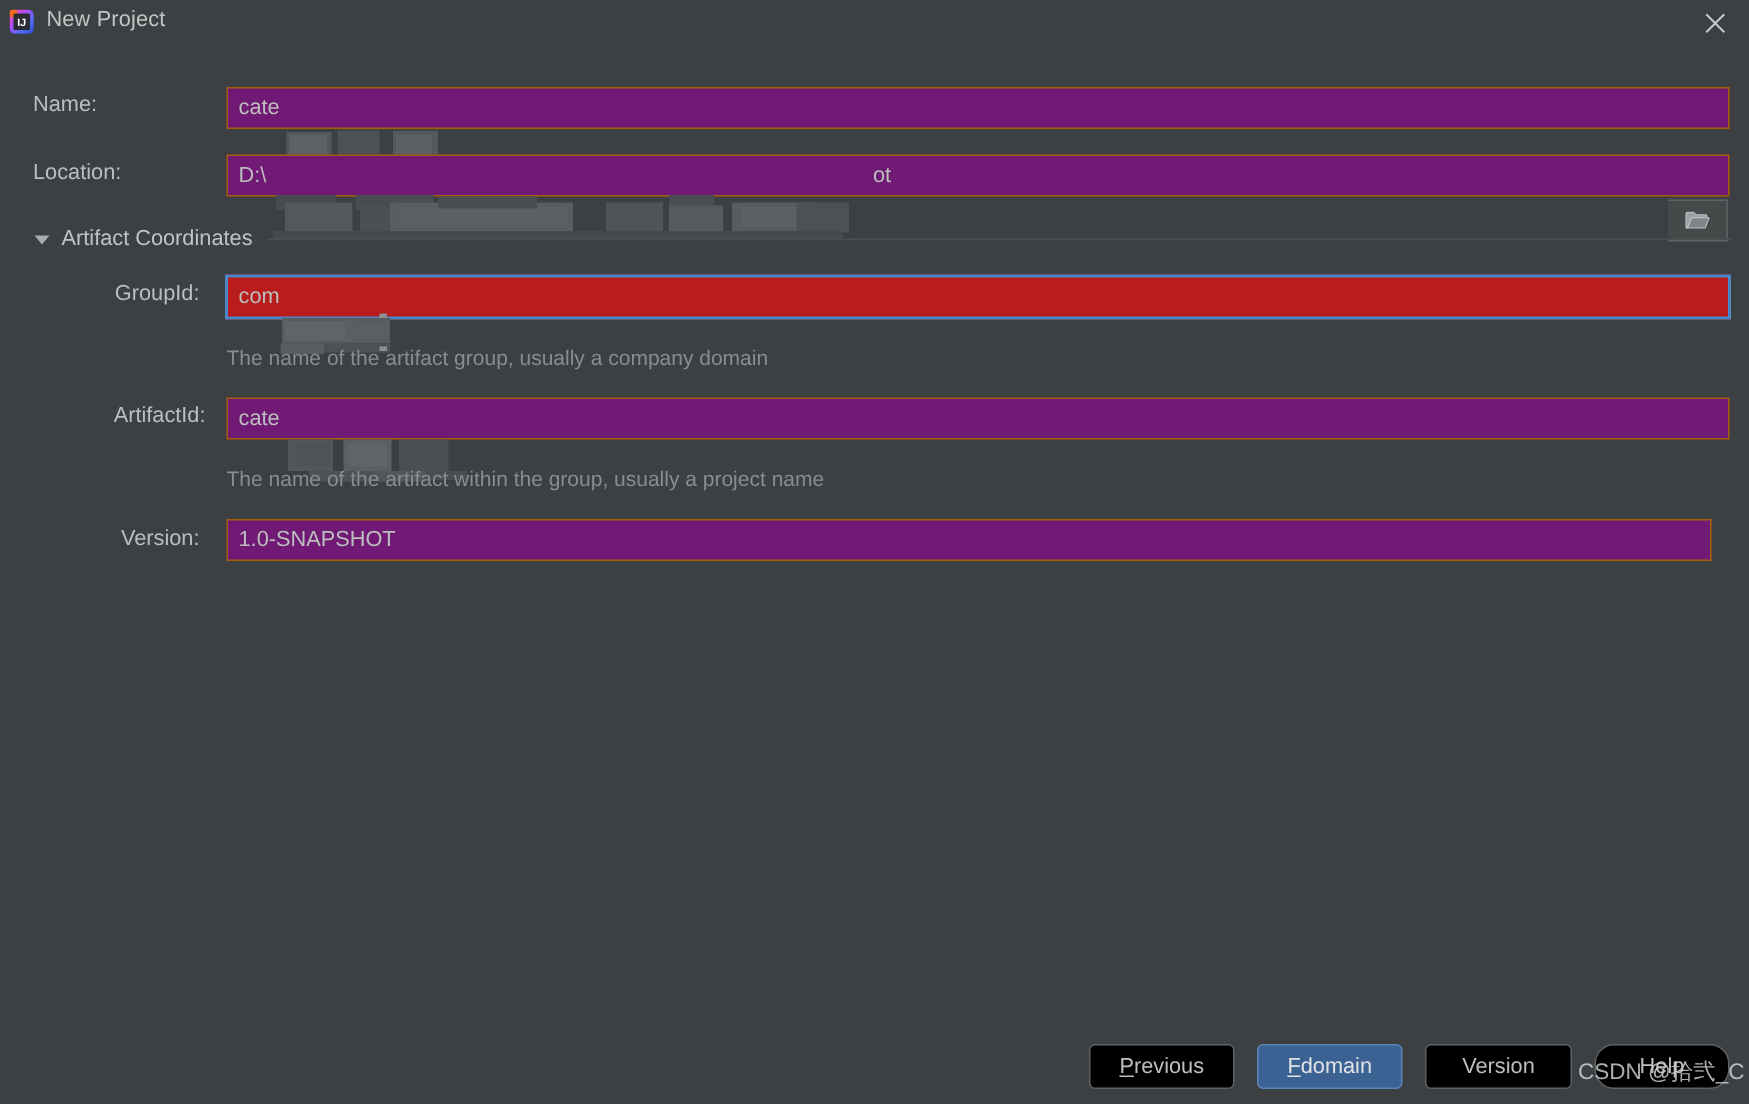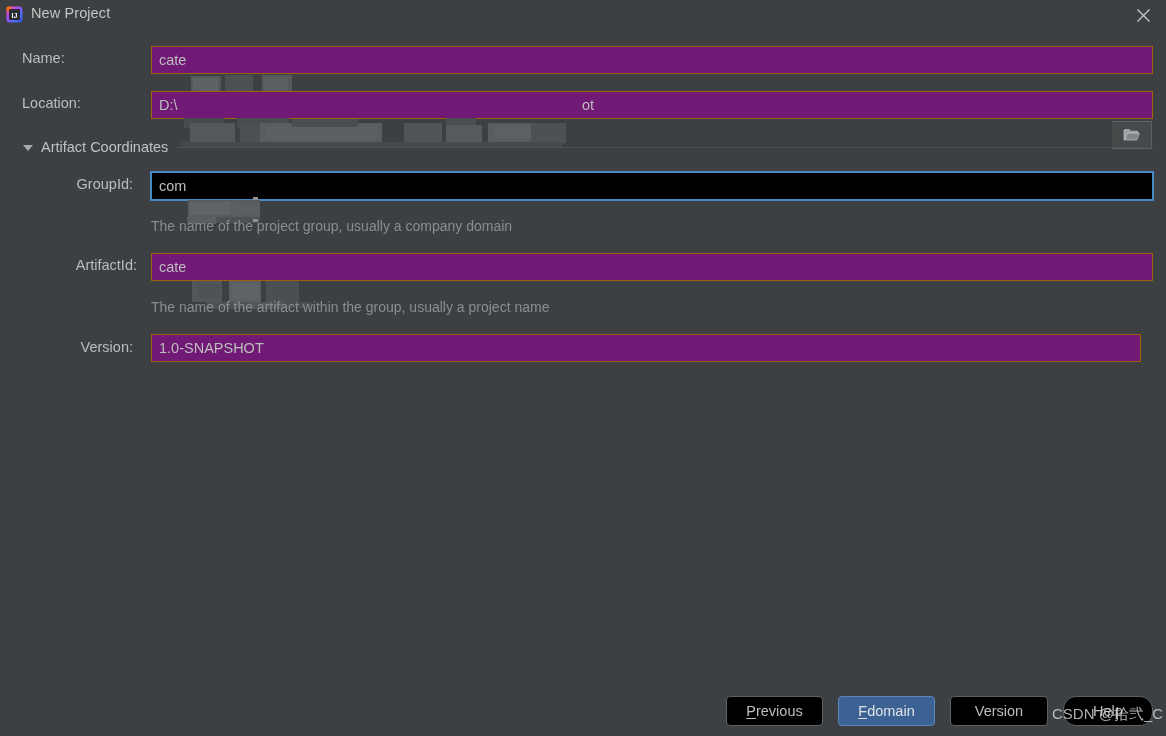--- a/index.html
+++ b/index.html
@@ -41,21 +41,21 @@
     right: 0px; top: 0px;
     width: 46px; height: 30px;
     display: flex; align-items: center; justify-content: center;
     cursor: pointer;
   }
   .close-btn svg { display: block; }
 
   
   .form {
     position: absolute;
-    left: 0; top: 22px;
+    left: 0; top: 34px;
     width: 1166px; height: 650px;
   }
   .label {
     position: absolute;
     font-size: 14.5px;
     color: #bcbdbe;
     text-align: right;
     white-space: nowrap;
   }
   .field {
@@ -66,21 +66,21 @@
     display: flex;
     align-items: center;
     padding: 0 7px;
     font-size: 14.5px;
     color: #bdbebe;
     overflow: hidden;
     cursor: text;
   }
   .field.focused {
     border: 2px solid #4a88c7;
-    background: #000000;
+    background: #b91c1c;
     height: 30px;
   }
   .field .val { white-space: nowrap; }
   .rblocks { position: absolute; pointer-events: none; }
   .rb { position: absolute; }
 
   .hint {
     position: absolute;
     font-size: 14px;
     color: #8a8d8e;
@@ -257,21 +257,21 @@
   </div>
   <div class="rblocks">
     <div class="rb" style="left:188px; top:178px; width:72px; height:17px; background:#585c5e;"></div>
     <div class="rb" style="left:190px; top:180px; width:46px; height:13px; background:#5f6466;"></div>
     <div class="rb" style="left:230px; top:181px; width:30px; height:11px; background:#5a5f61;"></div>
     <div class="rb" style="left:187px; top:195px; width:29px; height:7px;  background:#595e60;"></div>
     <div class="rb" style="left:216px; top:195px; width:44px; height:6px;  background:#4d5153;"></div>
     <div class="rb" style="left:253px; top:175px; width:5px;  height:3px;  background:#8c9093;"></div>
     <div class="rb" style="left:253px; top:197px; width:5px;  height:3px;  background:#8c9093;"></div>
   </div>
-  <div class="hint" style="left:151px; top:196px;">The name of the project group, usually a company domain</div>
+  <div class="hint" style="left:151px; top:196px;">The name of the artifact group, usually a company domain</div>
 
   <div class="label" style="left:22px; top:235px; width:115px;">ArtifactId:</div>
   <div class="field" style="left:151px; top:231px; width:1002px;">
     <span class="val">cate</span>
   </div>
   <div class="rblocks">
     <div class="rb" style="left:192px; top:259px; width:30px; height:21px; background:#53575a;"></div>
     <div class="rb" style="left:198px; top:261px; width:22px; height:16px; background:#4f5355;"></div>
     <div class="rb" style="left:229px; top:259px; width:32px; height:21px; background:#5a5f61;"></div>
     <div class="rb" style="left:232px; top:262px; width:26px; height:15px; background:#5f6466;"></div>

